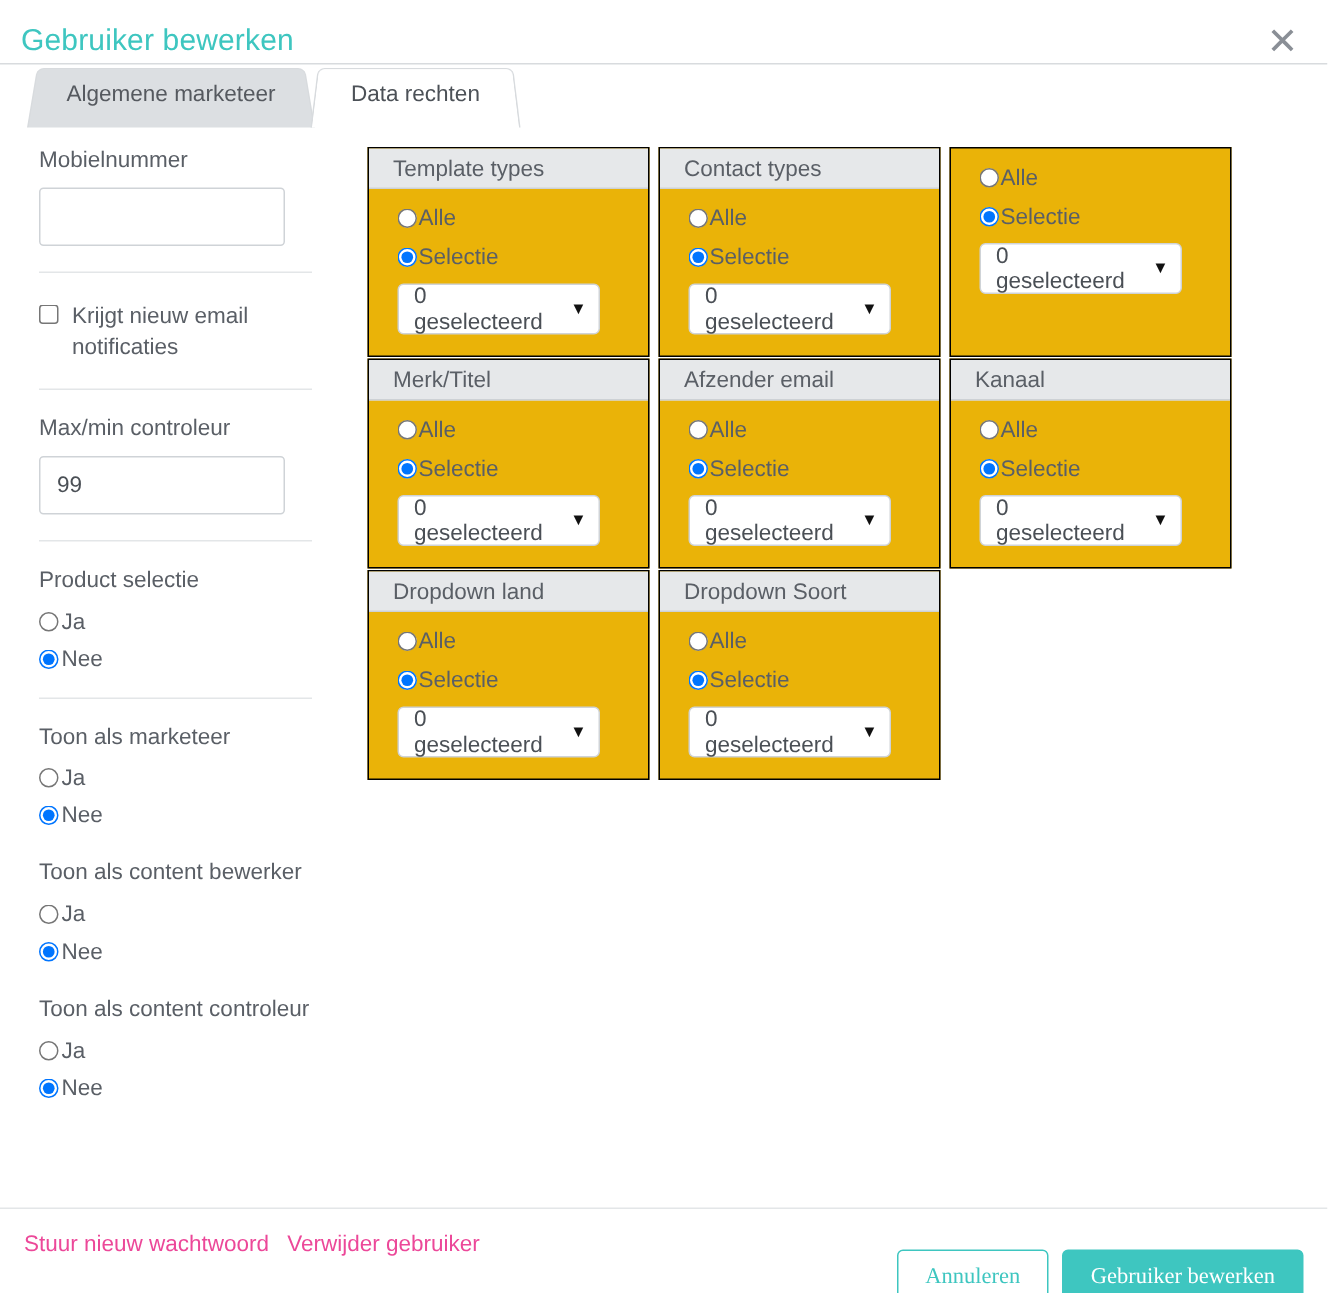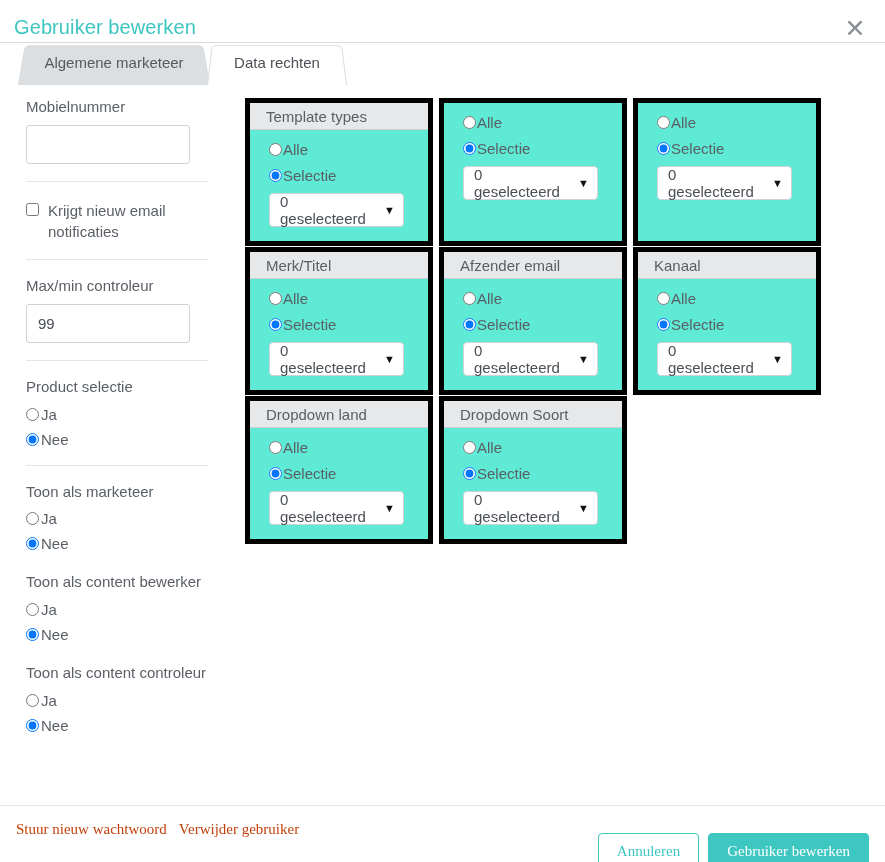--- a/index.html
+++ b/index.html
@@ -161,22 +161,22 @@
     left: 245px; top: 98px;
     width: 582px;
   }
   .panel-row {
     display: flex;
     gap: 6px;
     margin-bottom: 1px;
   }
   .panel {
     width: 188px;
-    border: 5px solid #000000;
-    background: #5eead4;
+    border: 1px solid #000000;
+    background: #eab308;
     display: flex;
     flex-direction: column;
   }
   .panel.ghost {
     border: none;
     background: transparent;
   }
   .panel-head {
     height: 27px;
     background: #e6e8ea;
@@ -236,25 +236,24 @@
     width: 885px;
     border-top: 1px solid #e3e6e8;
   }
   .footer-links {
     position: absolute;
     left: 16px; top: 821px;
     display: flex;
     gap: 12px;
   }
   .footer-links a {
-    color: #c2410c;
+    color: #ec4899;
     text-decoration: none;
     font-size: 15px;
     cursor: pointer;
-    font-family: Liberation Serif, serif;
   }
   .footer-actions {
     position: absolute;
     right: 16px; top: 813px;
     display: flex;
     gap: 9px;
   }
   .btn {
     height: 37px;
     border-radius: 4px;
@@ -388,20 +387,21 @@
           <label>Selectie</label>
         </div>
         <div class="select-wrap">
           <div class="select-box">0 geselecteerd</div>
           <span class="select-arrow">▼</span>
         </div>
       </div>
     </div>
 
     <div class="panel">
+      <div class="panel-head">Contact types</div>
       <div class="panel-body">
         <div class="panel-radio">
           <input type="radio" name="p1" style="">
           <label>Alle</label>
         </div>
         <div class="panel-radio">
           <input type="radio" name="p1" checked="" style="">
           <label>Selectie</label>
         </div>
         <div class="select-wrap">

